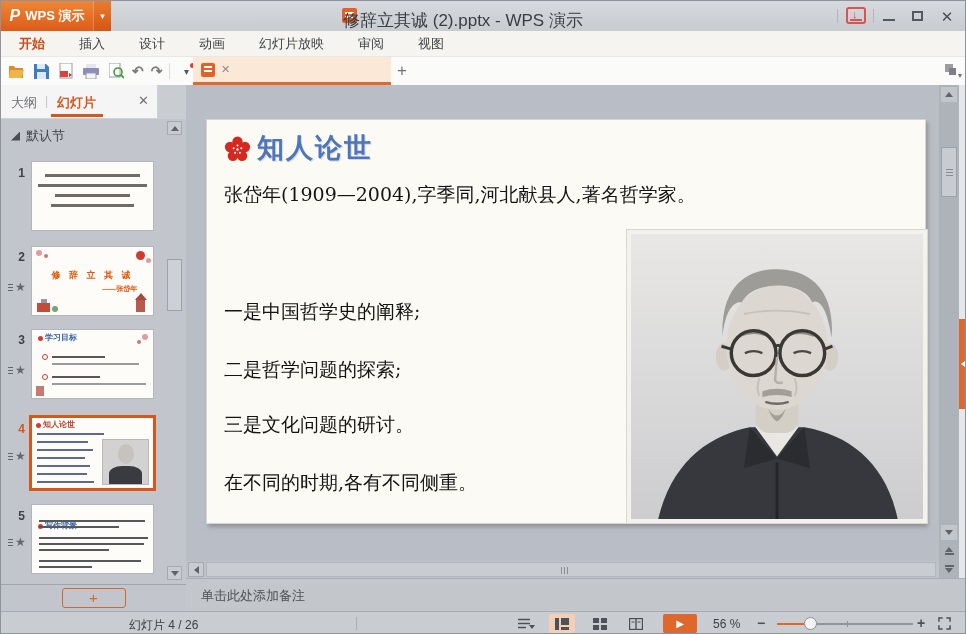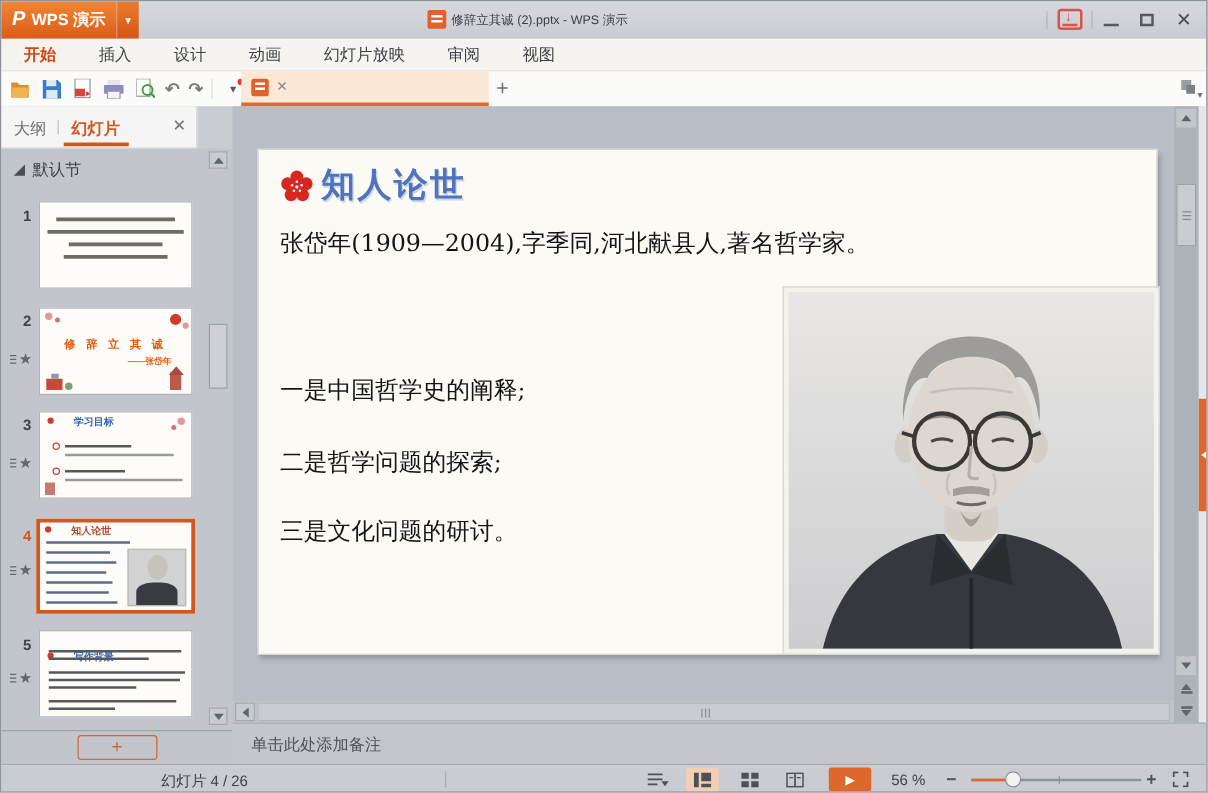--- a/index.html
+++ b/index.html
@@ -7,21 +7,21 @@
   .window{position:absolute;inset:0;width:966px;height:634px;background:#c9ccd1;border:1px solid #8f949c;overflow:hidden}
 
   
   .titlebar{position:absolute;left:0;top:0;width:100%;height:30px;background:linear-gradient(#d6d9dd,#c8cbd0)}
   .logo{position:absolute;left:0;top:0;width:92px;height:30px;background:linear-gradient(#ef8634,#dd5c1a);color:#fff;display:flex;align-items:center;justify-content:center;gap:5px;font-weight:bold;font-size:13px}
   .logo .pmark{font-size:16px;font-weight:bold;font-style:italic}
   .logo-caret{position:absolute;left:92px;top:0;width:18px;height:30px;background:linear-gradient(#ea7c2d,#d55516);color:#fff;font-size:9px;display:flex;align-items:center;justify-content:center;border-left:1px solid rgba(255,255,255,.25)}
   .tb-doc{position:absolute;left:341px;top:7px;width:15px;height:15px;background:#e2612a;border-radius:2px}
   .tb-doc i{position:absolute;left:3px;width:9px;height:2px;background:#fff}
   .tb-doc i:nth-child(1){top:4px}.tb-doc i:nth-child(2){top:8px}
-  .tb-title{position:absolute;left:360px;top:8px;font-size:10px;color:#3a3d42}
+  .tb-title{position:absolute;left:342px;top:8px;font-size:17px;color:#3a3d42}
   .tb-sep{position:absolute;top:8px;width:1px;height:14px;background:#b2b5ba}
   .dl-btn{position:absolute;left:845px;top:6px;width:20px;height:17px;border:2px solid #d9534f;border-radius:3px;color:#d9534f}
   .dl-btn .arr{position:absolute;left:4px;top:-1px;font-size:11px;font-weight:bold;color:#d9534f}
   .dl-btn .bar{position:absolute;left:2px;bottom:1px;width:12px;height:2px;background:#d9534f}
   .win-btn{position:absolute;top:0;width:28px;height:30px;display:flex;align-items:center;justify-content:center;color:#4b4e54}
   .min-glyph{width:12px;height:2px;background:#55585e;margin-top:8px}
   .max-glyph{width:11px;height:10px;border:2px solid #55585e}
   .close-glyph{font-size:15px;line-height:1}
 
   
@@ -60,21 +60,21 @@
   .sect-tri{width:9px;height:9px;background:#4a4d52;clip-path:polygon(100% 0,100% 100%,0 100%)}
   .thumb{position:absolute;left:30px;width:123px;height:70px;background:#fdfcf8;border:1px solid #b2b5ba;overflow:hidden}
   .thumb.sel{left:28px;width:127px;height:76px;border:3px solid #d4571e}
   .tnum{position:absolute;left:4px;width:20px;text-align:right;font-size:12px;font-weight:bold;color:#3f4247}
   .tnum.sel{color:#d4571e}
   .anim-star{position:absolute;left:14px;font-size:12px;color:#63666d;line-height:12px}
   .anim-star::before{content:"";position:absolute;left:-7px;top:3px;width:5px;height:1px;background:#63666d;box-shadow:0 3px 0 #63666d,0 6px 0 #63666d}
   .tbar{position:relative;height:3px;background:#6f6b66;margin:7px auto 0}
   .mbar{position:absolute;height:2px;background:#5e6b88}
   .gbar{position:absolute;height:2px;background:#56585c}
-  .mini-title{position:absolute;display:flex;align-items:flex-start;gap:16px}
+  .mini-title{position:absolute;display:flex;align-items:center;gap:2px}
   .mini-flower{width:5px;height:5px;border-radius:50%;background:#cf3b30;flex:none}
   .mini-title span{font-size:8px;font-weight:bold;color:#3a66b0;white-space:nowrap;transform-origin:left;line-height:8px}
   .dot{position:absolute;border-radius:50%}
   .addbar{position:absolute;left:0;top:583px;width:185px;height:27px;background:#c2c5cb;border-top:1px solid #9fa3aa;display:flex;align-items:center;justify-content:center}
   .addbtn{width:64px;height:20px;border:1px solid #cf6a2f;border-radius:3px;color:#cf6a2f;font-size:15px;line-height:17px;text-align:center}
   .sscroll-btn{position:absolute;left:166px;width:15px;height:14px;background:#c8cbd0;border:1px solid #a6aab0;color:#5f636b;font-size:7px;display:flex;align-items:center;justify-content:center}
   .sscroll-thumb{position:absolute;left:166px;top:140px;width:15px;height:52px;background:#cdd0d5;border:1px solid #9da1a8}
 
   
   .canvas{position:absolute;left:185px;top:84px;width:753px;height:476px;background:#b9bdc6;overflow:hidden}
@@ -347,20 +347,21 @@
             <circle cx="8.6" cy="10.9" r="0.9"></circle>
               <circle cx="12" cy="12" r="1.1"></circle>
           </g>
         </svg>
       </div>
       <div class="s-title">知人论世</div>
       <div class="s-line" style="top:62px">张岱年(1909—2004),字季同,河北献县人,著名哲学家。</div>
       <div class="s-line" style="top:179px">一是中国哲学史的阐释;</div>
       <div class="s-line" style="top:292px">三是文化问题的研讨。</div>
       <div class="s-line" style="top:237px">二是哲学问题的探索;</div>
+      <div class="s-line" style="top:350px">在不同的时期,各有不同侧重。</div>
 
       <div class="s-photo">
         <svg viewBox="0 0 300 292" preserveAspectRatio="none">
           <defs>
             <linearGradient id="pg" x1="0" y1="0" x2="0" y2="1">
               <stop offset="0" stop-color="#e8e7e5"></stop>
                 <stop offset="1" stop-color="#cdcdd0"></stop>
             </linearGradient>
           </defs>
           <rect width="300" height="292" fill="url(#pg)"></rect>

